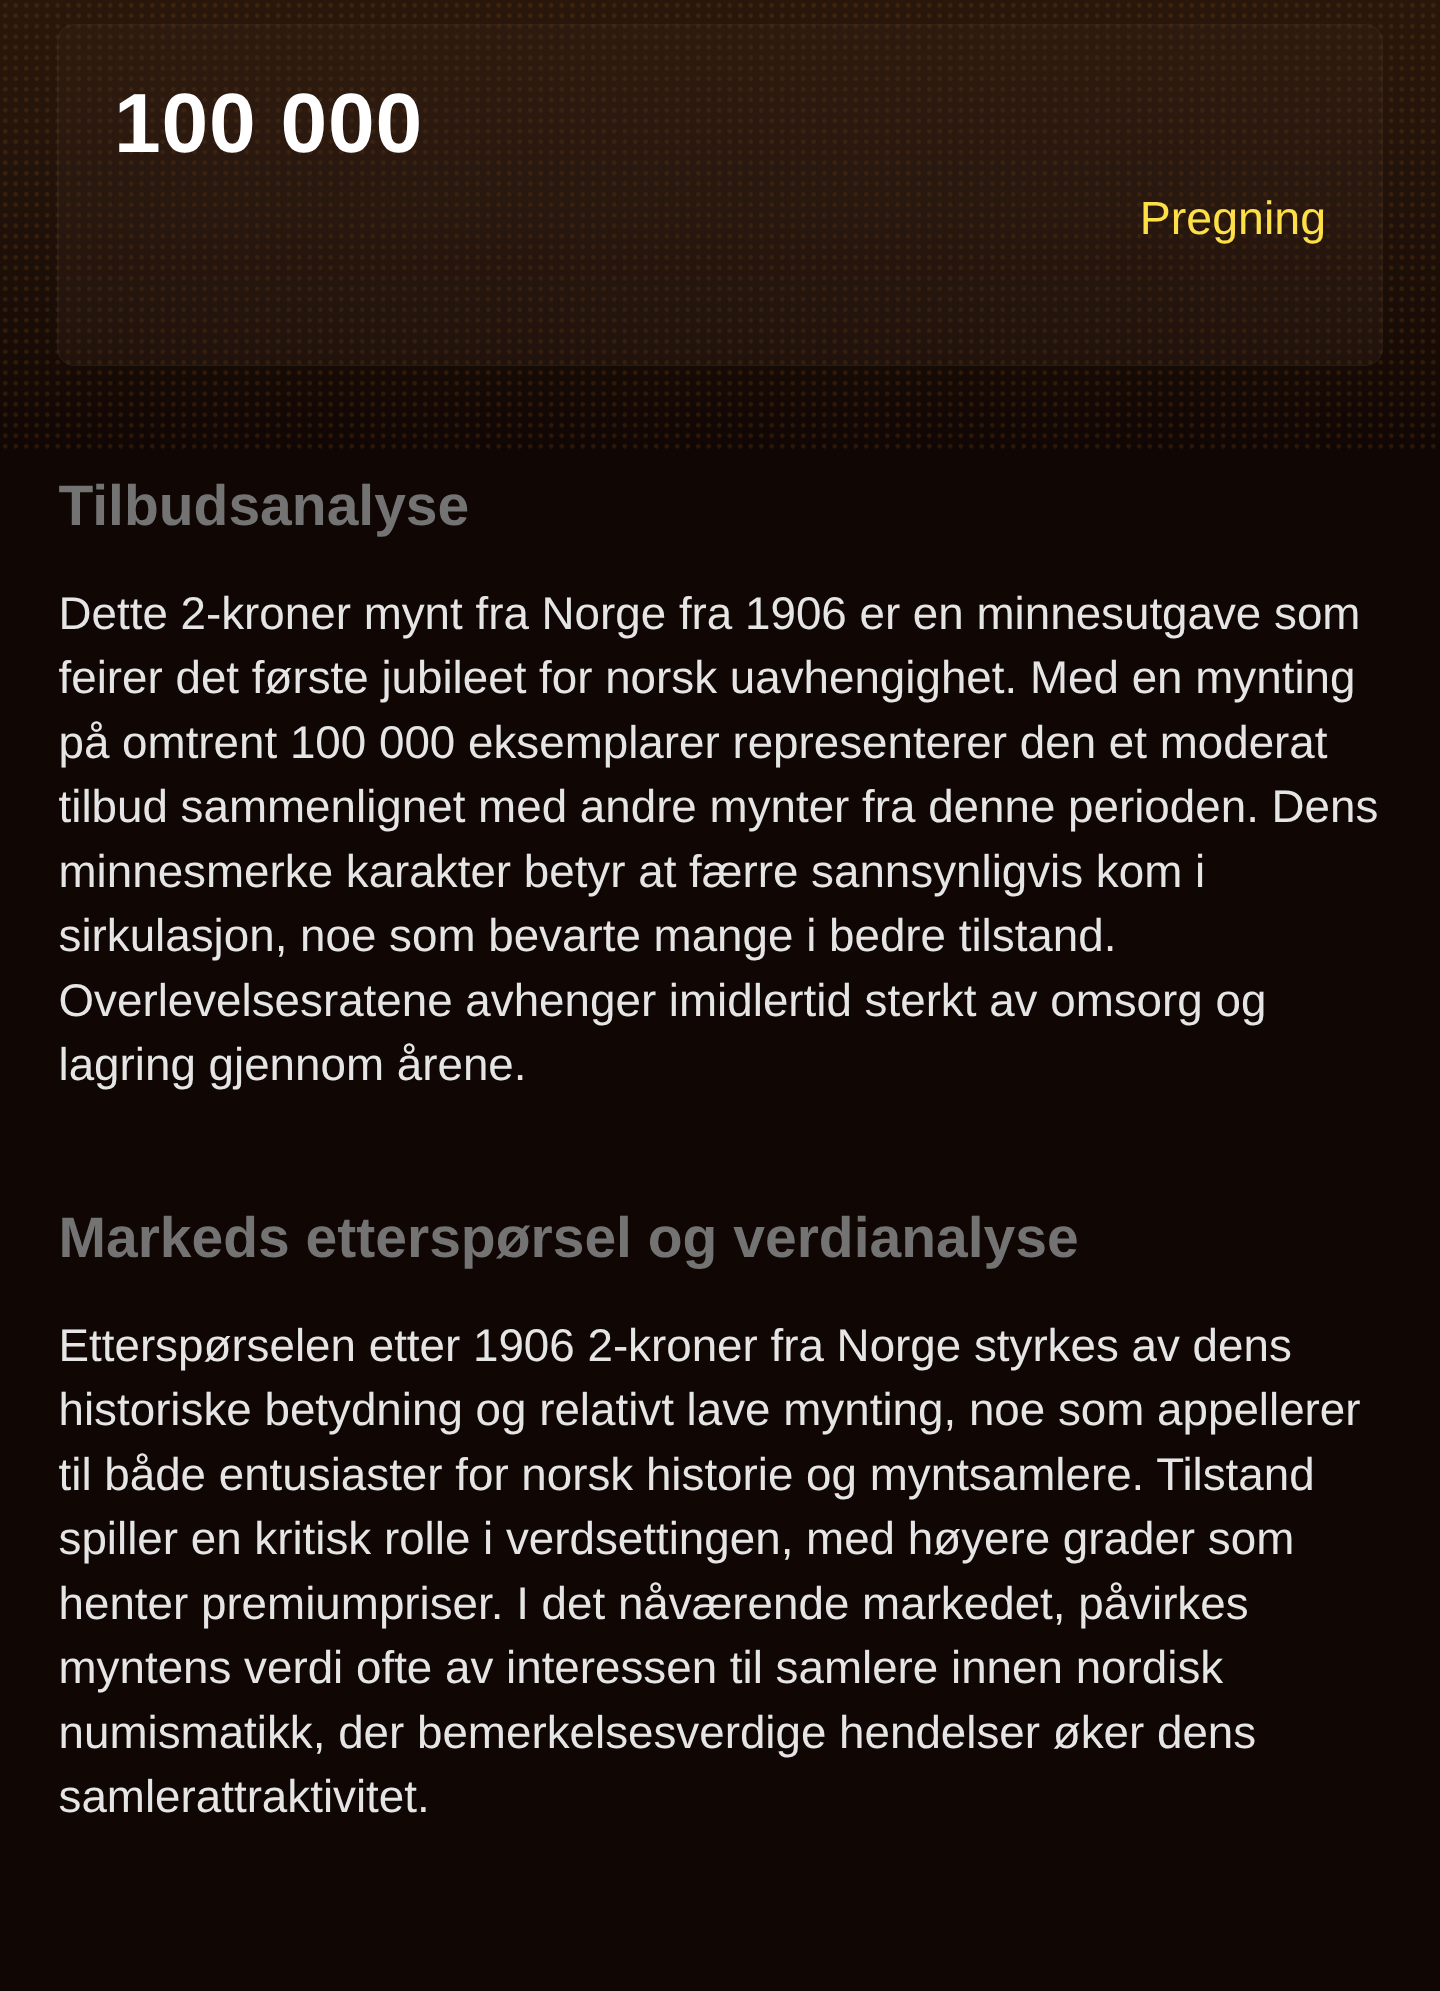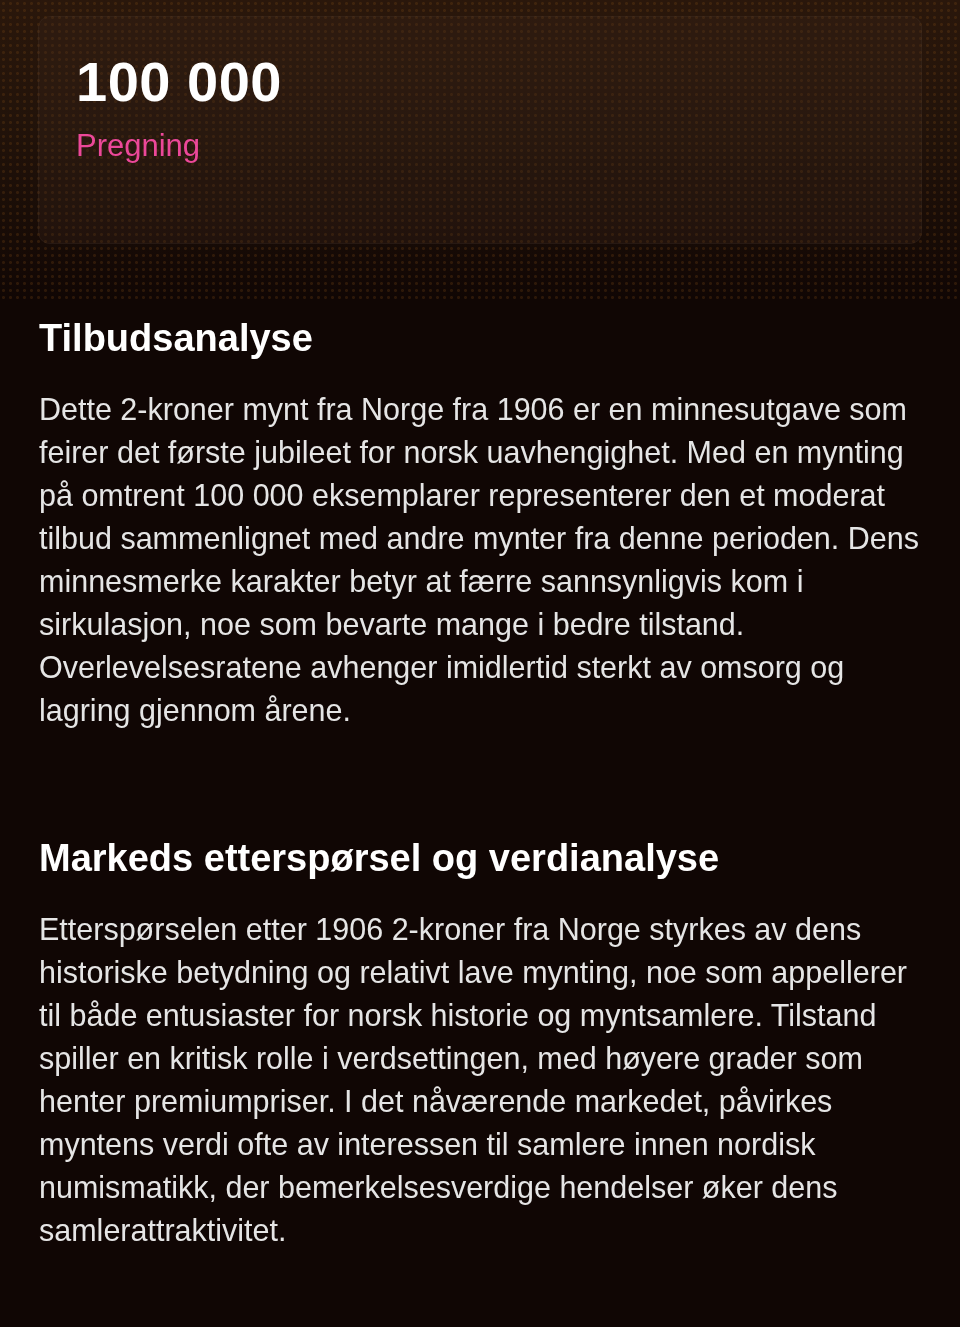--- a/index.html
+++ b/index.html
@@ -46,44 +46,45 @@
       font-size: 56px;
       font-weight: 700;
       letter-spacing: 0.5px;
       line-height: 60px;
       color: #ffffff;
     }
     .stat-label {
       margin-top: 16px;
       font-size: 31px;
       line-height: 36px;
-      color: #ec4899;
+      color: #fde047;
+      text-align: right;
     }
     .content {
       position: absolute;
       top: 312px;
       left: 39px;
       width: 890px;
       z-index: 1;
     }
     .section-title {
       font-size: 38px;
       font-weight: 700;
       line-height: 52px;
       margin: 0;
-      color: #ffffff;
+      color: #737373;
     }
     .section-body {
       margin: 24px 0 0 0;
       font-size: 30.5px;
       line-height: 43px;
       color: #e5e5e5;
     }
     .section + .section {
-      margin-top: 100px;
+      margin-top: 68px;
     }
   </style>
 </head>
 <body>
 
 <div class="top-glow"></div>
 
 <div class="stats-row">
   <div class="stat-card">
     <div class="stat-value">100 000</div>

